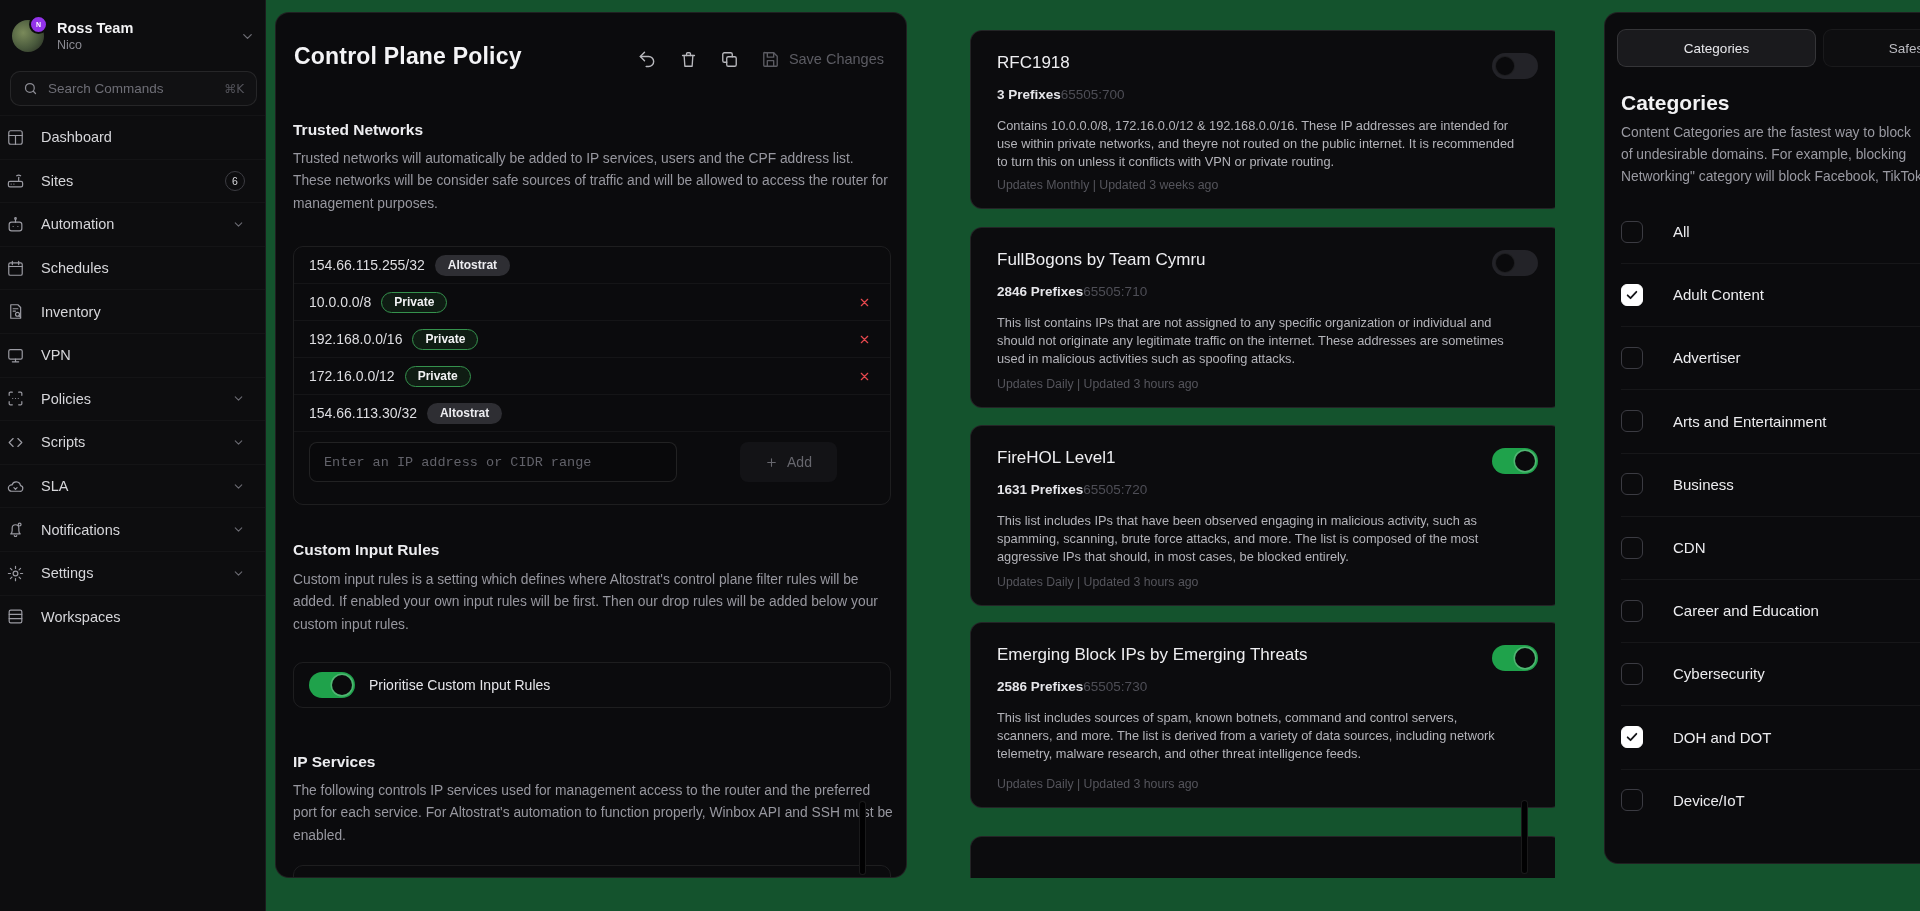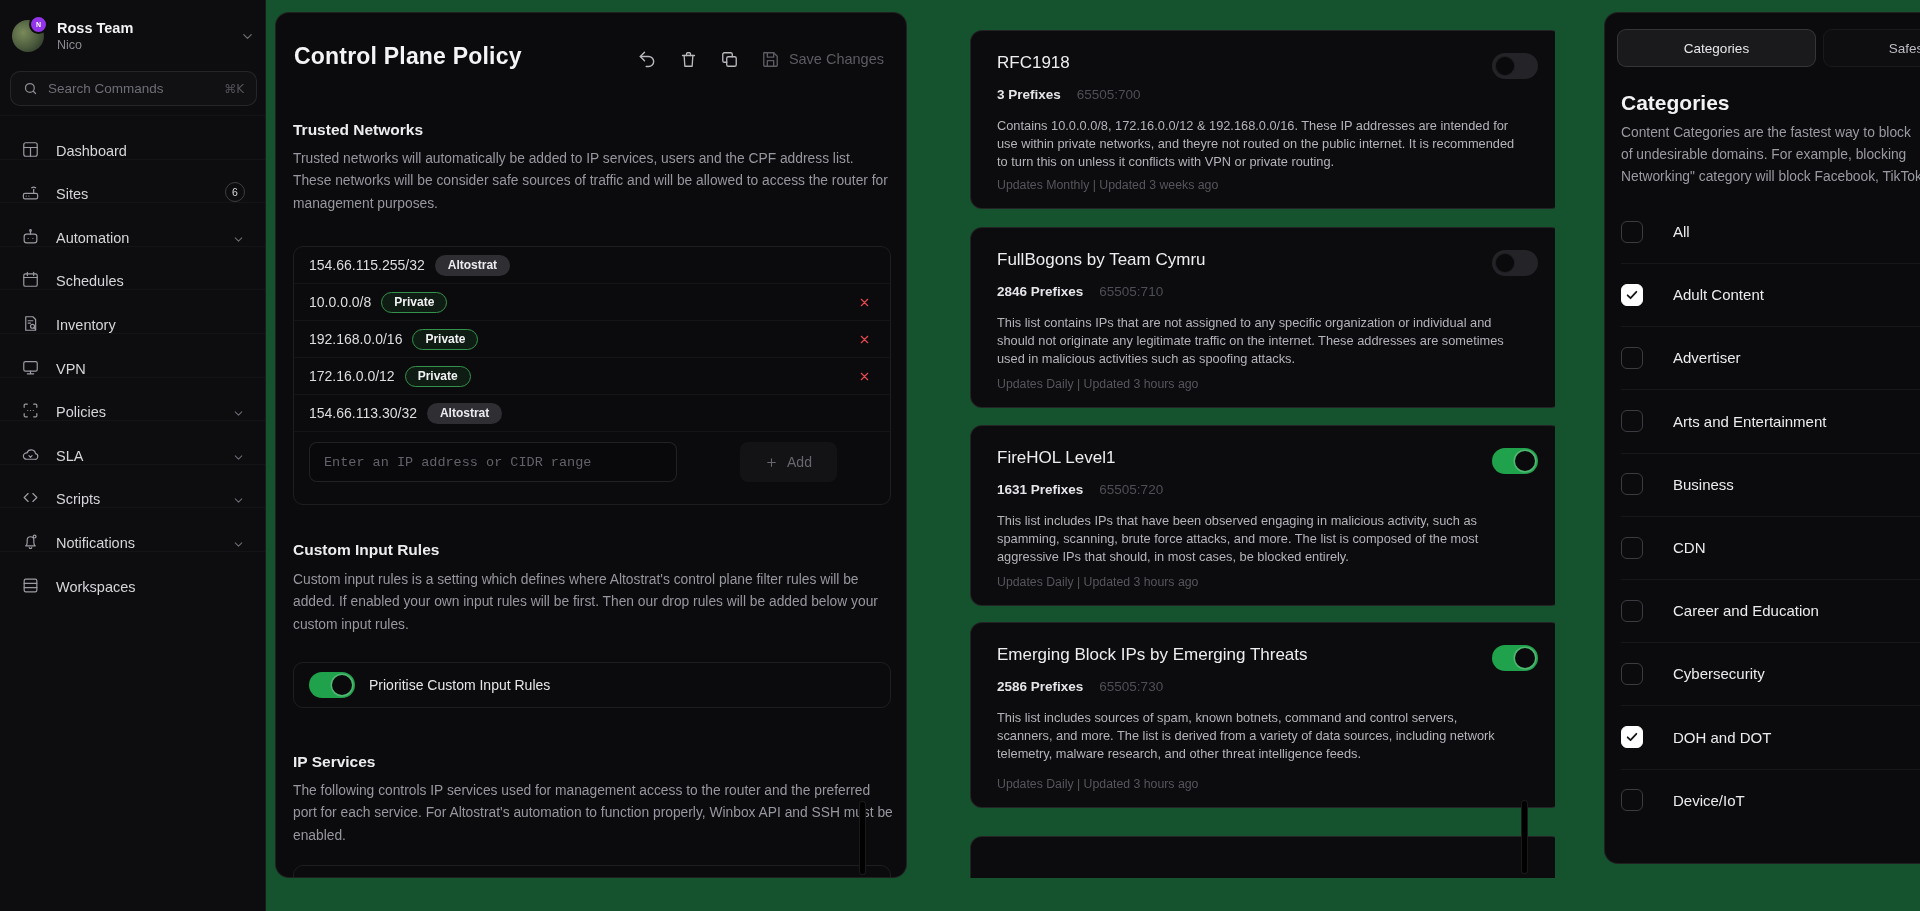--- a/index.html
+++ b/index.html
@@ -21,21 +21,21 @@
   #team-name .t{font-size:14.5px;font-weight:700;color:#f2f2f4;}
   #team-name .u{font-size:12.5px;color:#8a8a92;margin-top:1px;}
   #profile .chev{margin-left:auto;color:#6d6d75;}
   #searchbox{position:absolute;left:10px;top:71px;width:247px;height:35px;border-radius:10px;
     border:1px solid rgba(255,255,255,0.09);background:rgba(255,255,255,0.02);
     display:flex;align-items:center;padding:0 12px;box-sizing:border-box;cursor:text;}
   #searchbox .sico{color:#8b8b93;margin-right:10px;}
   #searchbox .ph{font-size:13.5px;color:#6e6e76;}
   #searchbox .kbd{margin-left:auto;font-size:12px;color:#54545b;font-family:"DejaVu Sans",sans-serif;}
   #nav{position:absolute;left:0;top:115px;right:0;}
-  .nav-item{height:43.6px;display:flex;align-items:flex-end;padding:0 20px 0 21px;box-sizing:border-box;
+  .nav-item{height:43.6px;display:flex;align-items:center;padding:0 20px 0 6px;box-sizing:border-box;
     border-top:1px solid rgba(255,255,255,0.033);cursor:pointer;}
   .nav-icon{width:19px;height:19px;color:#9b9ba3;margin-right:16px;flex:0 0 19px;}
   .nav-icon svg{width:19px;height:19px;}
   .nav-label{font-size:14.5px;color:#d6d6da;}
   .nav-right{margin-left:auto;display:flex;align-items:center;color:#6a6a72;}
   .nav-badge{width:18px;height:18px;border-radius:50%;border:1px solid #3c3c42;color:#d8d8dc;
     font-size:10.5px;display:flex;align-items:center;justify-content:center;}
 
   
   .panel{position:absolute;background:#0b0b0d;border:1px solid rgba(255,255,255,0.085);
@@ -81,21 +81,21 @@
   .tgl.off .knob{left:3px;border:1px solid rgba(255,255,255,0.08);box-sizing:border-box;}
   .tgl.on{background:#1fa24b;}
   .tgl.on .knob{right:3px;box-shadow:0 0 0 1.5px rgba(255,255,255,0.22);}
 
   
   #middle-col{position:absolute;left:962px;top:12px;width:593px;height:866px;overflow:hidden;}
   .card{position:absolute;left:0;width:593px;background:#0c0c0e;border:1px solid rgba(255,255,255,0.10);
     border-radius:12px;box-sizing:border-box;margin-left:8px;}
   .card-title{position:absolute;left:26px;top:22px;font-size:17px;font-weight:500;color:#eeeef1;}
   .card-tgl{position:absolute!important;right:24px;top:22px;}
-  .card-meta{position:absolute;left:26px;top:56px;display:flex;gap:16px;align-items:baseline;}
+  .card-meta{position:absolute;left:26px;top:56px;display:flex;align-items:baseline;}
   .card-prefixes{font-size:13.5px;font-weight:700;color:#e6e6ea;}
   .card-community{font-size:13.5px;color:#4e4e56;}
   .card-desc{position:absolute;left:26px;top:86px;width:518px;font-size:12.8px;line-height:18.2px;color:#b4b4ba;}
   .card-update{position:absolute;left:26px;bottom:16px;font-size:12.3px;color:#55555c;}
 
   
   #categories-panel{left:1604px;top:12px;width:392px;height:852px;}
   .tab{position:absolute;top:16px;height:38px;border-radius:9px;display:flex;align-items:center;
     justify-content:center;font-size:13.5px;box-sizing:border-box;cursor:pointer;}
   #tab-categories{left:12px;width:199px;background:#1a1a1d;border:1px solid rgba(255,255,255,0.12);color:#e8e8ec;}
@@ -229,57 +229,73 @@
             <span style="display: flex;">
               <svg width="13" height="13" viewBox="0 0 24 24" fill="none" stroke="currentColor" stroke-width="2" stroke-linecap="round" stroke-linejoin="round">
                 <path d="M6 9l6 6 6-6"></path>
               </svg>
             </span>
           </span>
   </div>
         <div class="nav-item">
     <span class="nav-icon">
             <svg viewBox="0 0 24 24" fill="none" stroke="currentColor" stroke-width="1.5" stroke-linecap="round" stroke-linejoin="round">
-              <path d="M7 18a4 4 0 1 1 .6-7.95A5.5 5.5 0 0 1 18.3 11 3.5 3.5 0 0 1 17 18H7z"></path>
-              <path d="M10 13.5l2 2 2-2"></path>
-            </svg>
-          </span>
-    <span class="nav-label">SLA</span>
+              <path d="M9 7l-5 5 5 5M15 7l5 5-5 5"></path>
+            </svg>
+          </span>
+    <span class="nav-label">Scripts</span>
     <span class="nav-right">
             <span style="display: flex;">
               <svg width="13" height="13" viewBox="0 0 24 24" fill="none" stroke="currentColor" stroke-width="2" stroke-linecap="round" stroke-linejoin="round">
                 <path d="M6 9l6 6 6-6"></path>
               </svg>
             </span>
           </span>
   </div>
         <div class="nav-item">
     <span class="nav-icon">
             <svg viewBox="0 0 24 24" fill="none" stroke="currentColor" stroke-width="1.5" stroke-linecap="round" stroke-linejoin="round">
-              <path d="M9 7l-5 5 5 5M15 7l5 5-5 5"></path>
-            </svg>
-          </span>
-    <span class="nav-label">Scripts</span>
+              <path d="M7 18a4 4 0 1 1 .6-7.95A5.5 5.5 0 0 1 18.3 11 3.5 3.5 0 0 1 17 18H7z"></path>
+              <path d="M10 13.5l2 2 2-2"></path>
+            </svg>
+          </span>
+    <span class="nav-label">SLA</span>
     <span class="nav-right">
             <span style="display: flex;">
               <svg width="13" height="13" viewBox="0 0 24 24" fill="none" stroke="currentColor" stroke-width="2" stroke-linecap="round" stroke-linejoin="round">
                 <path d="M6 9l6 6 6-6"></path>
               </svg>
             </span>
           </span>
   </div>
         <div class="nav-item">
     <span class="nav-icon">
             <svg viewBox="0 0 24 24" fill="none" stroke="currentColor" stroke-width="1.5" stroke-linecap="round" stroke-linejoin="round">
               <path d="M6 17.5h12c-1.2-1-1.8-2.3-1.8-4.3V10.2a4.2 4.2 0 0 0-8.4 0v3c0 2-.6 3.3-1.8 4.3z"></path>
               <path d="M10.5 19.8a1.6 1.6 0 0 0 3 0"></path>
               <circle cx="17.2" cy="5.8" r="1.8"></circle>
             </svg>
           </span>
     <span class="nav-label">Notifications</span>
+    <span class="nav-right">
+            <span style="display: flex;">
+              <svg width="13" height="13" viewBox="0 0 24 24" fill="none" stroke="currentColor" stroke-width="2" stroke-linecap="round" stroke-linejoin="round">
+                <path d="M6 9l6 6 6-6"></path>
+              </svg>
+            </span>
+          </span>
+  </div>
+        <div class="nav-item">
+    <span class="nav-icon">
+            <svg viewBox="0 0 24 24" fill="none" stroke="currentColor" stroke-width="1.5" stroke-linecap="round" stroke-linejoin="round">
+              <circle cx="12" cy="12" r="3"></circle>
+              <path d="M12 3v2.6M12 18.4V21M3 12h2.6M18.4 12H21M5.6 5.6l1.9 1.9M16.5 16.5l1.9 1.9M18.4 5.6l-1.9 1.9M7.5 16.5l-1.9 1.9"></path>
+            </svg>
+          </span>
+    <span class="nav-label">Settings</span>
     <span class="nav-right">
             <span style="display: flex;">
               <svg width="13" height="13" viewBox="0 0 24 24" fill="none" stroke="currentColor" stroke-width="2" stroke-linecap="round" stroke-linejoin="round">
                 <path d="M6 9l6 6 6-6"></path>
               </svg>
             </span>
           </span>
   </div>
         <div class="nav-item">
     <span class="nav-icon">

